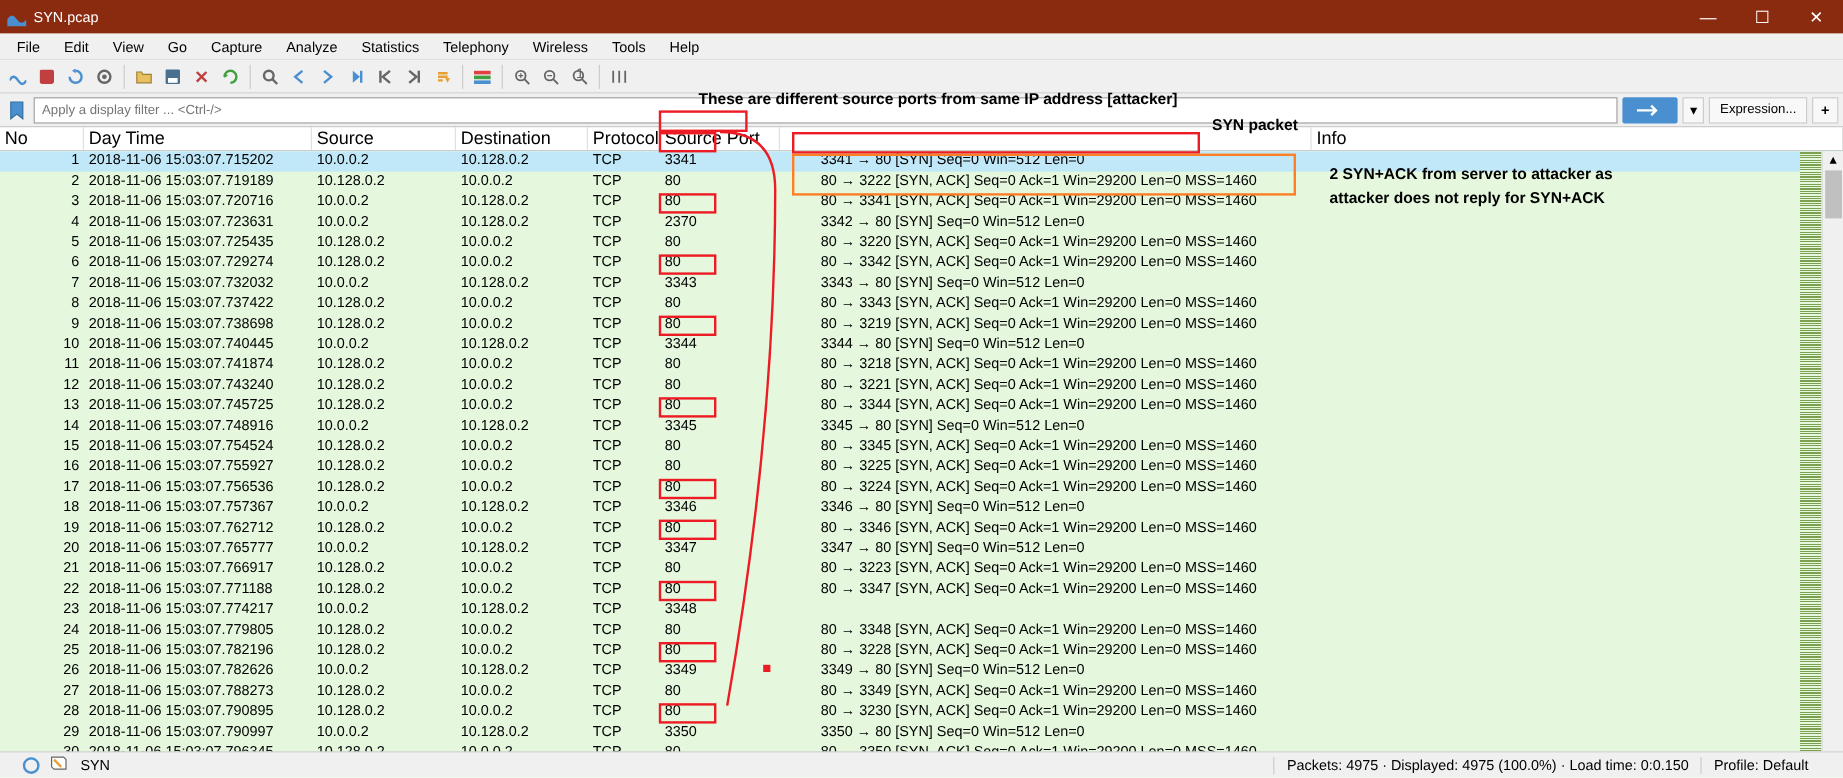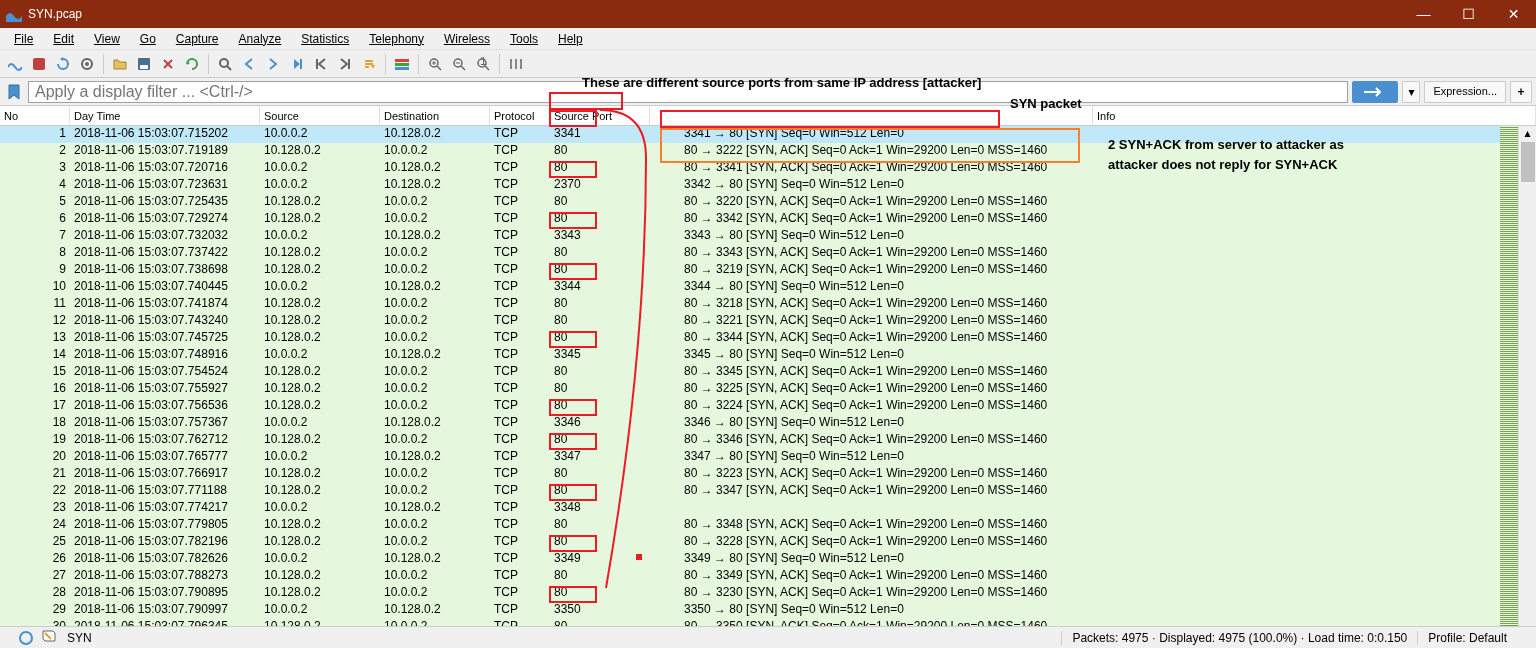--- a/index.html
+++ b/index.html
@@ -2,34 +2,34 @@
 <html><head>
 <meta charset="utf-8">
 <style>
 * { margin: 0; padding: 0; box-sizing: border-box; font-family: "Segoe UI", Tahoma, sans-serif; font-size: 12px; }
 body { background: #fff; width: 1536px; height: 648px; overflow: hidden; display: flex; flex-direction: column; position: relative; }
 .titlebar { background: #8a2a0e; color: #fff; height: 28px; display: flex; align-items: center; padding-left: 6px; }
 .titlebar .logo { width: 16px; height: 16px; margin-right: 6px; display: flex; align-items: center; justify-content: center; }
 .titlebar .title { flex: 1; font-size: 12px; color: #fff; }
 .titlebar .winctrl { display: flex; }
 .titlebar .winbtn { width: 45px; height: 28px; display: flex; align-items: center; justify-content: center; color: #fff; font-size: 14px; }
-.menubar { background: #f0f0f0; height: 22px; display: flex; align-items: center; padding-left: 4px; border-bottom: 1px solid #e0e0e0; text-decoration: underline; }
+.menubar { background: #f0f0f0; height: 22px; display: flex; align-items: center; padding-left: 4px; border-bottom: 1px solid #e0e0e0; }
 .menubar .mitem { padding: 3px 10px; font-size: 12px; color: #000; }
 .toolbar { background: #f0f0f0; height: 28px; display: flex; align-items: center; padding-left: 4px; border-bottom: 1px solid #ccc; gap: 2px; }
 .toolbar .tbtn { width: 22px; height: 22px; display: flex; align-items: center; justify-content: center; border: 1px solid transparent; border-radius: 2px; }
 .toolbar .sep { width: 1px; height: 20px; background: #ccc; margin: 0 3px; }
 .filterbar { background: #f0f0f0; height: 28px; display: flex; align-items: center; padding: 0 4px; gap: 4px; border-bottom: 1px solid #ccc; position: relative; }
 .filterbar .bookmark { width: 20px; height: 20px; display: flex; align-items: center; justify-content: center; }
-.filterbar input { flex: 1; height: 22px; border: 1px solid #a0a0a0; padding: 0 6px; font-size: 16px; background: #fff; color: #888; }
+.filterbar input { flex: 1; height: 22px; border: 1px solid #a0a0a0; padding: 0 6px; font-size: 11px; background: #fff; color: #888; }
 .filterbar .arrowbtn { background: #4a90d0; color: #fff; padding: 2px 12px; height: 22px; display: flex; align-items: center; border-radius: 2px; }
 .filterbar .dropbtn { width: 18px; height: 22px; border: 1px solid #ccc; display: flex; align-items: center; justify-content: center; background: #f8f8f8; }
 .filterbar .expr { padding: 3px 8px; height: 22px; border: 1px solid #ccc; background: #f8f8f8; font-size: 11px; }
 .filterbar .plus { width: 22px; height: 22px; border: 1px solid #ccc; display: flex; align-items: center; justify-content: center; background: #f8f8f8; font-weight: bold; }
 .tablehdr { background: #fff; height: 20px; display: flex; border-bottom: 1px solid #ccc; }
-.tablehdr .col { padding: 2px 4px; font-size: 11px; color: #000; border-right: 1px solid #e0e0e0; display: flex; align-items: center; }
+.tablehdr .col { padding: 2px 4px; font-size: 15px; color: #000; border-right: 1px solid #e0e0e0; display: flex; align-items: center; }
 .packetlist { flex: 1; overflow: hidden; background: #e5f8de; position: relative; }
 .row { height: 17px; display: flex; font-family: Consolas, monospace; font-size: 12px; }
 .row.selected { background: #c0e8f8; }
 .row .cell { padding: 0 4px; white-space: nowrap; overflow: hidden; }
 .col-no { width: 70px; text-align: right; padding-right: 6px; }
 .col-time { width: 190px; }
 .col-src { width: 120px; }
 .col-dst { width: 110px; }
 .col-proto { width: 60px; }
 .col-sport { width: 100px; }

